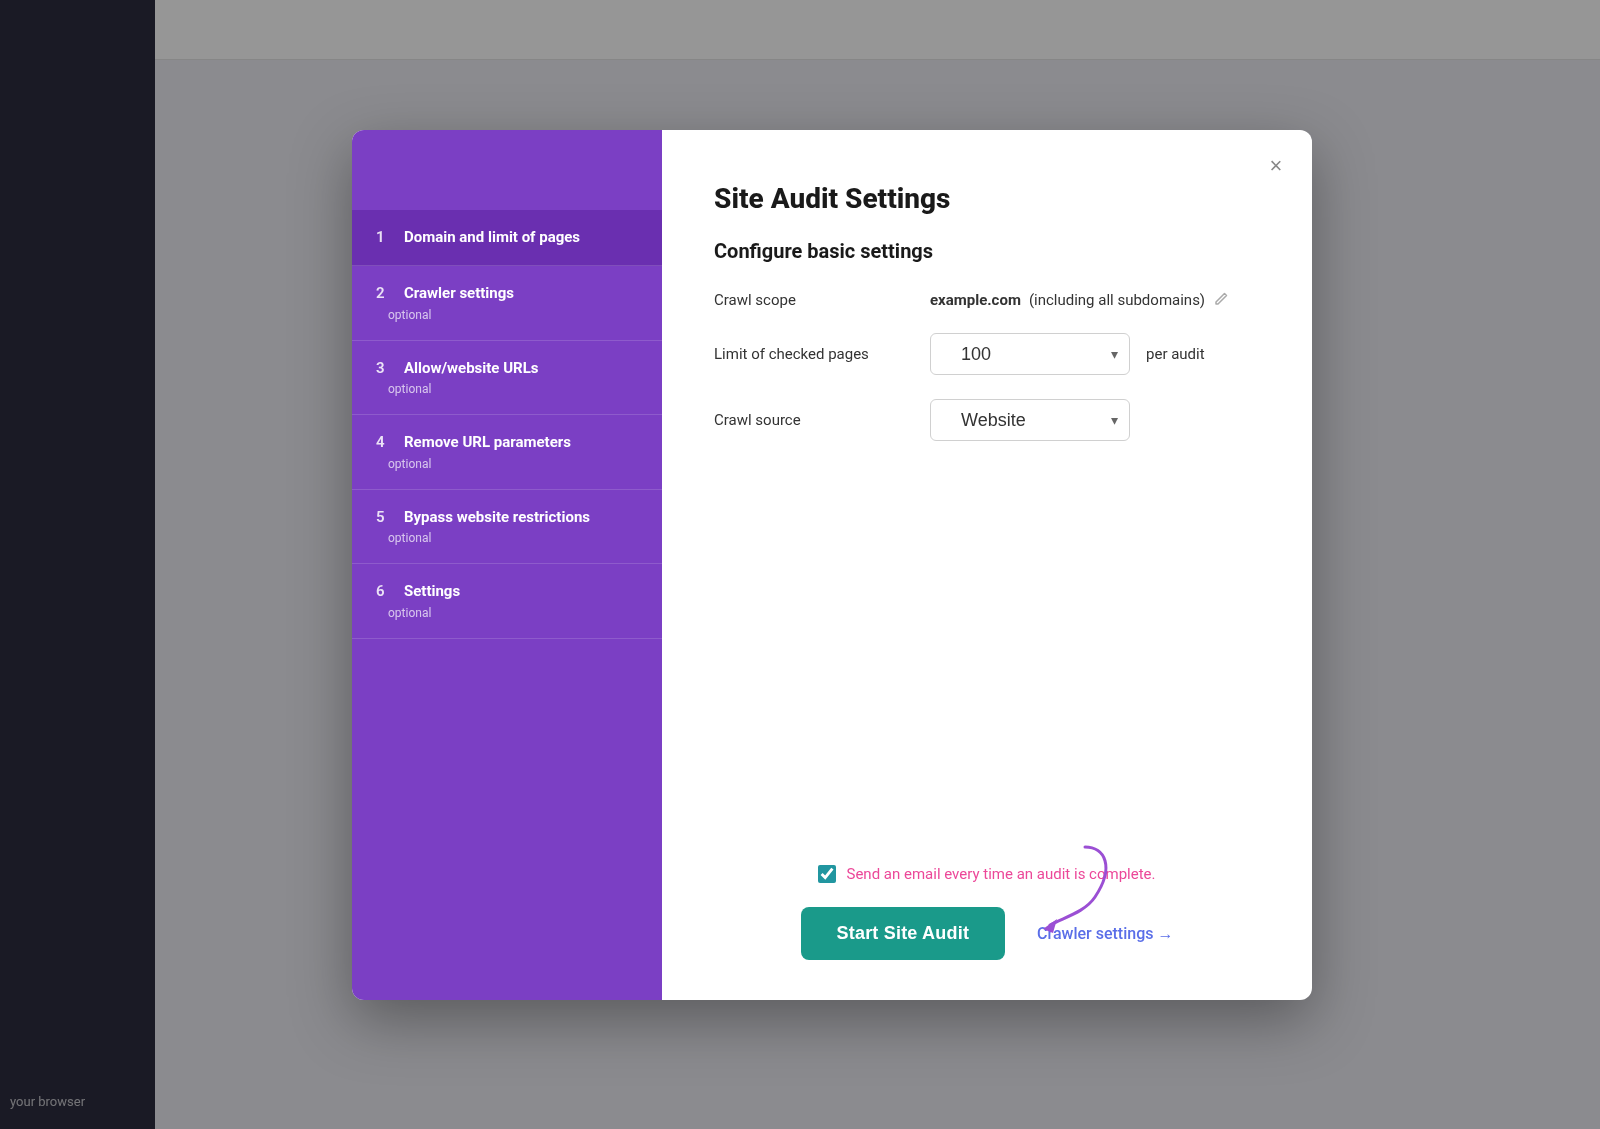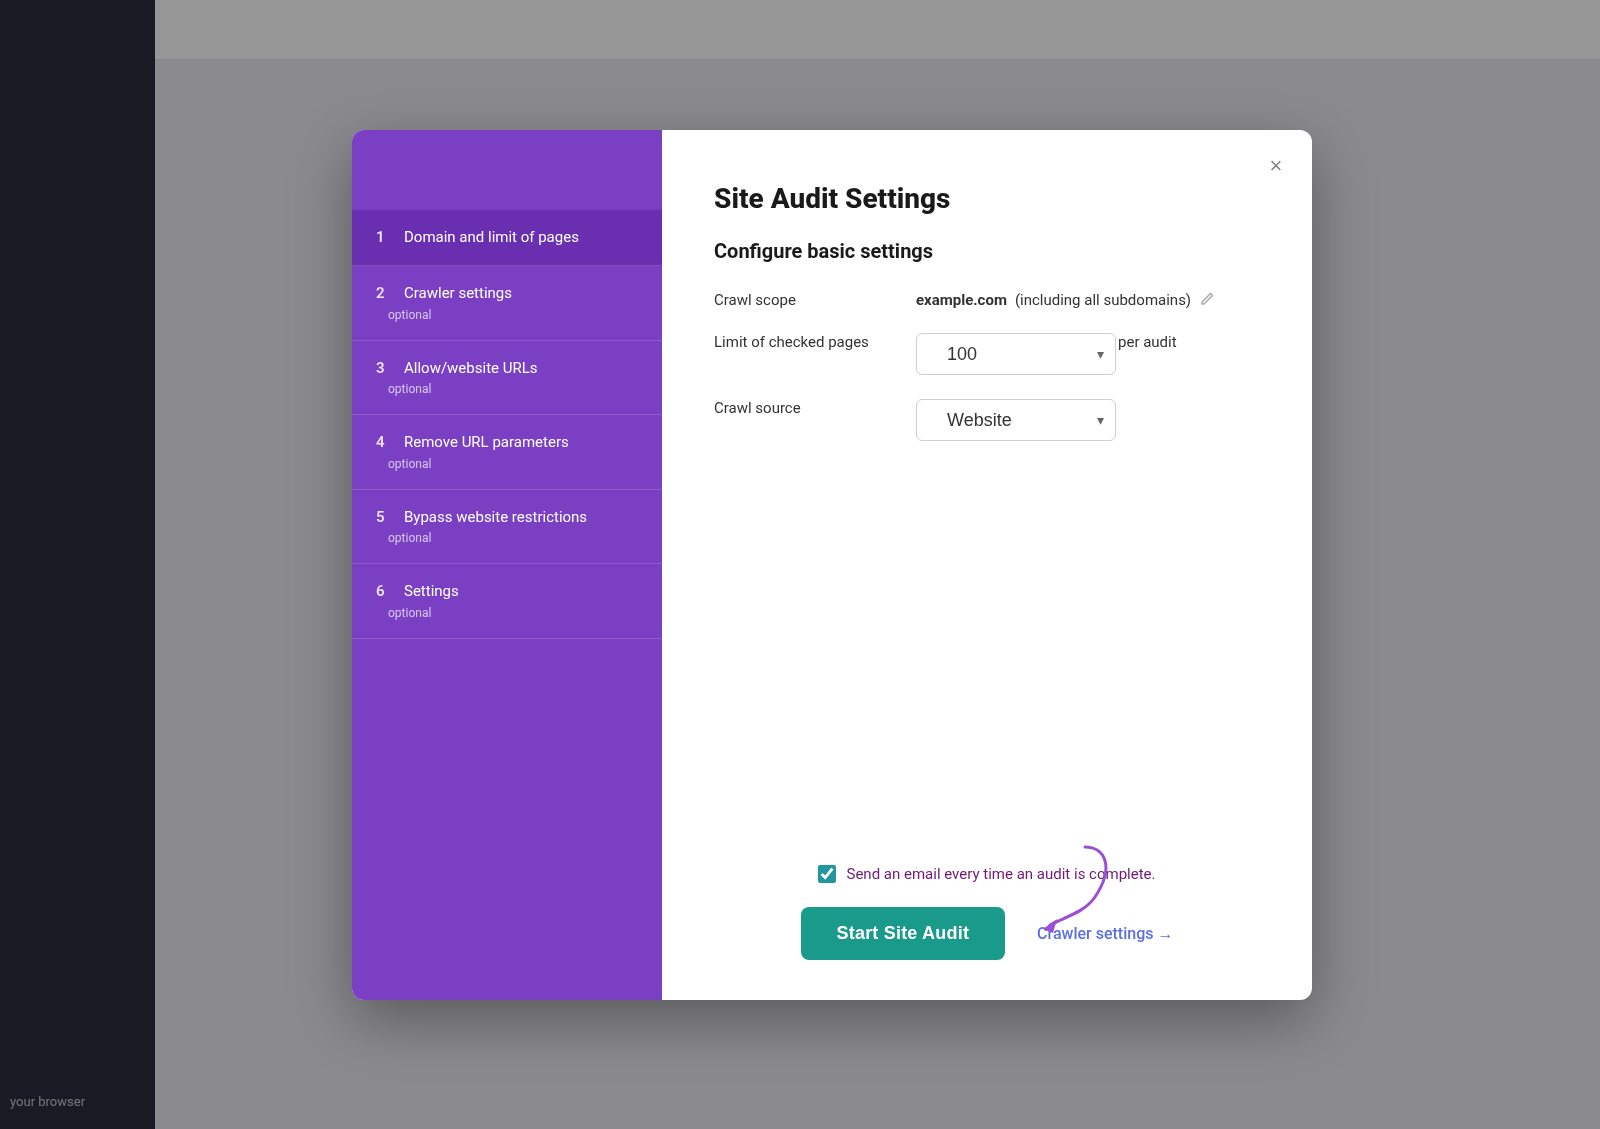--- a/index.html
+++ b/index.html
@@ -57,21 +57,21 @@
     .sidebar-item-number {
       color: rgba(255,255,255,0.85);
       font-size: 15px;
       font-weight: 600;
       min-width: 18px;
     }
 
     .sidebar-item-title {
       color: white;
       font-size: 15px;
-      font-weight: 400;
+      font-weight: 700;
       line-height: 1.3;
     }
 
     .sidebar-item-optional {
       color: rgba(255,255,255,0.7);
       font-size: 12px;
       margin-top: 4px;
       margin-left: 12px;
     }
 
@@ -111,22 +111,23 @@
     .section-title {
       font-size: 20px;
       font-weight: 700;
       color: #1a1a1a;
       margin-bottom: 28px;
     }
 
     
     .form-row {
       display: flex;
+      align-items: center;
       margin-bottom: 24px;
-      gap: 2px;
+      gap: 16px;
     }
 
     .form-label {
       font-size: 15px;
       color: #333;
       width: 200px;
       flex-shrink: 0;
     }
 
     .form-value {
@@ -196,21 +197,21 @@
 
     .email-checkbox {
       width: 18px;
       height: 18px;
       accent-color: #2196a0;
       cursor: pointer;
     }
 
     .email-label {
       font-size: 15px;
-      color: #701a75;
+      color: #ec4899;
     }
 
     .actions-row {
       display: flex;
       align-items: center;
       justify-content: center;
       gap: 32px;
       position: relative;
     }
 

